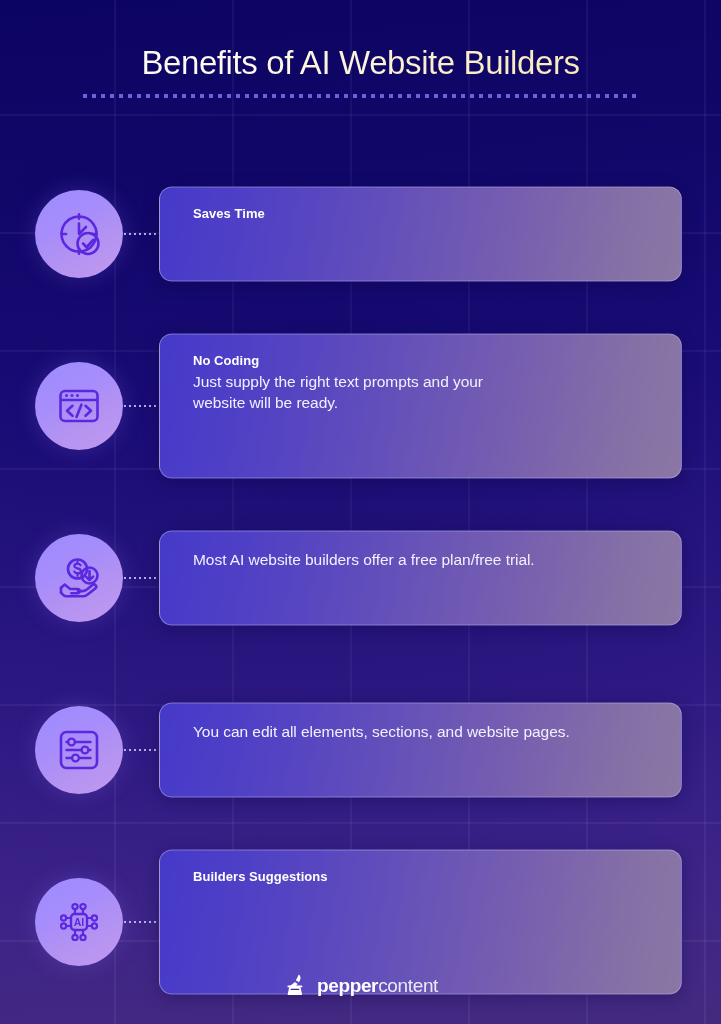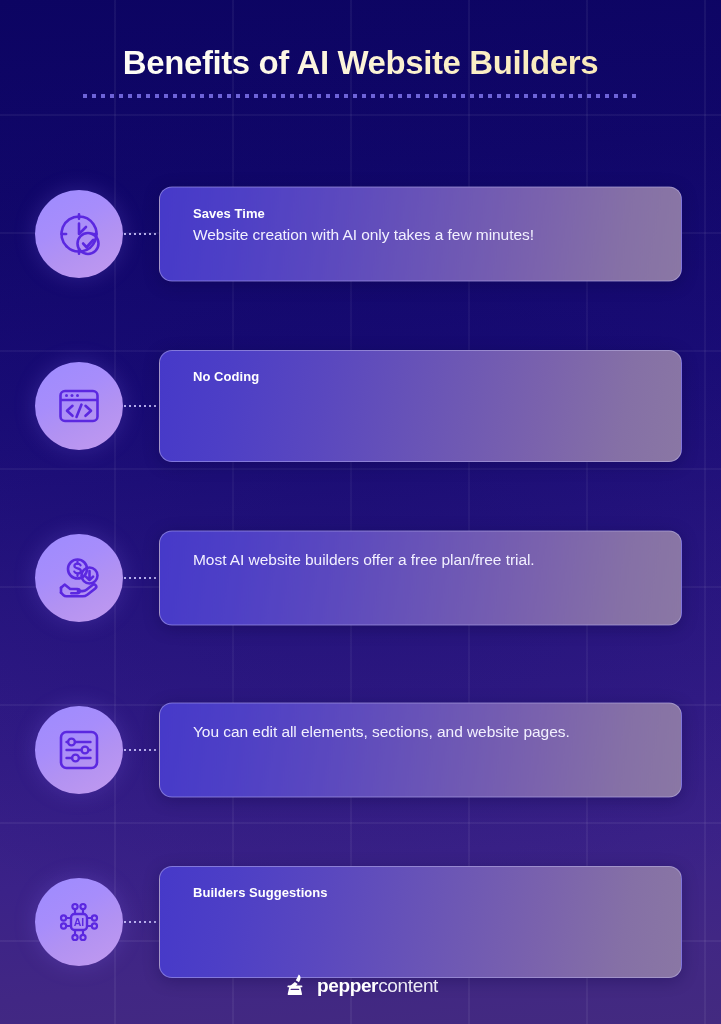--- a/index.html
+++ b/index.html
@@ -46,21 +46,21 @@
   }
 
   
   .header{
     position:absolute;
     left:0; right:0; top:44px;
     text-align:center;
   }
   .title{
     font-size:33px;
-    font-weight:bold;
+    font-weight:normal;
     letter-spacing:-0.4px;
     line-height:1.16;
     background:linear-gradient(95deg,#ffffff 0%,#fdfaf0 30%,#fbefc8 62%,#f8e6ae 100%);
     -webkit-background-clip:text;
     background-clip:text;
     color:transparent;
     -webkit-text-fill-color:transparent;
     padding:0 28px;
   }
   .title-rule{
@@ -117,21 +117,21 @@
         #4d3fc6 14%,
         #5a48bf 32%,
         #6a55b6 52%,
         #7a62ad 72%,
         #8570a6 88%,
         #8a77a4 100%);
     padding:18px 24px 19px 33px;
     box-shadow:0 3px 16px rgba(10,4,60,0.30);
   }
   .card.h1{ height:95px; }
-  .card.h2{ height:112px; }
+  .card.h2{ height:145px; }
 
   .card-title{
     color:#ffffff;
     font-size:13px;
     font-weight:bold;
     letter-spacing:0.05px;
     line-height:1.3;
     margin-bottom:2px;
   }
   .card-body{
@@ -184,40 +184,41 @@
           <path d="M13.6 38.4A17.5 17.5 0 0 1 26 8.5" stroke="#5b28e0" stroke-width="2.6" stroke-linecap="round" fill="none"></path>
           <path d="M26 6.2v4.6M43.5 26h-4.6M26 45.8v-4.6M8.5 26h4.6" stroke="#5b28e0" stroke-width="2.6" stroke-linecap="round"></path>
           <path d="M26 15.5V26l7-7" stroke="#5b28e0" stroke-width="2.6" stroke-linecap="round" stroke-linejoin="round" fill="none"></path>
           <circle cx="35" cy="35.5" r="10.5" stroke="#5b28e0" stroke-width="2.6" fill="none"></circle>
           <path d="M30.2 35.6l3.4 3.6 6.6-7.2" stroke="#5b28e0" stroke-width="2.8" stroke-linecap="round" stroke-linejoin="round" fill="none"></path>
         </svg>
       </div>
       <div class="connector"></div>
       <div class="card h1">
         <div class="card-title">Saves Time</div>
-        <div class="card-body">Website creation with AI only takes a few minutes!</div>
       </div>
     </div>
 
     <div class="row">
       <div class="icon-wrap">
         <svg width="52" height="52" viewBox="0 0 52 52" fill="none">
           <rect x="7.5" y="11" width="37" height="30" rx="4.5" stroke="#5b28e0" stroke-width="2.6" fill="none"></rect>
           <path d="M7.5 20h37" stroke="#5b28e0" stroke-width="2.6"></path>
           <circle cx="13.5" cy="15.6" r="1.5" fill="#5b28e0"></circle>
           <circle cx="19" cy="15.6" r="1.5" fill="#5b28e0"></circle>
           <circle cx="24.5" cy="15.6" r="1.5" fill="#5b28e0"></circle>
           <path d="M19.5 25.8L14 30.8l5.5 5" stroke="#5b28e0" stroke-width="2.6" stroke-linecap="round" stroke-linejoin="round" fill="none"></path>
           <path d="M32.5 25.8l5.5 5-5.5 5" stroke="#5b28e0" stroke-width="2.6" stroke-linecap="round" stroke-linejoin="round" fill="none"></path>
           <path d="M28.5 24.6l-5 12.4" stroke="#5b28e0" stroke-width="2.6" stroke-linecap="round"></path>
         </svg>
       </div>
       <div class="connector"></div>
       <div class="card h2">
         <div class="card-title">No Coding</div>
+        <div class="card-body">Just supply the right text prompts and your
+website will be ready.</div>
       </div>
     </div>
 
     <div class="row">
       <div class="icon-wrap">
         <svg width="52" height="52" viewBox="0 0 52 52" fill="none">
           <circle cx="24.5" cy="17" r="9.5" stroke="#5b28e0" stroke-width="2.6" fill="none"></circle>
           <path d="M27.6 13.3c-.6-1-1.8-1.6-3.1-1.6-1.8 0-3.1 1-3.1 2.4 0 3.2 6.5 1.4 6.5 4.8 0 1.5-1.4 2.5-3.3 2.5-1.5 0-2.8-.7-3.3-1.8" stroke="#5b28e0" stroke-width="2.2" stroke-linecap="round" fill="none"></path>
           <path d="M24.5 9.6v2.1M24.5 21.8v2.2" stroke="#5b28e0" stroke-width="2.2" stroke-linecap="round"></path>
           <circle cx="36.5" cy="23.5" r="8" stroke="#5b28e0" stroke-width="2.6" fill="none"></circle>

